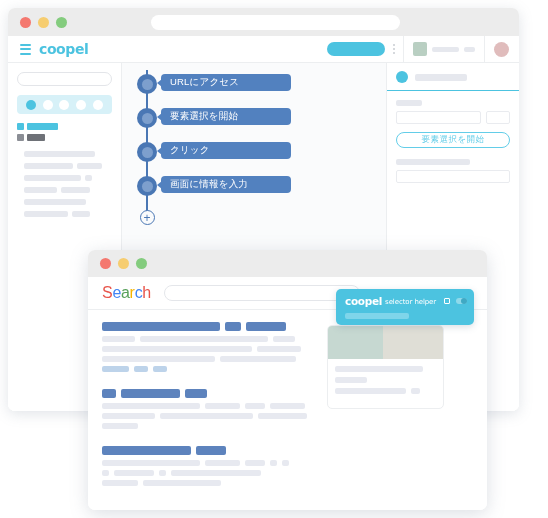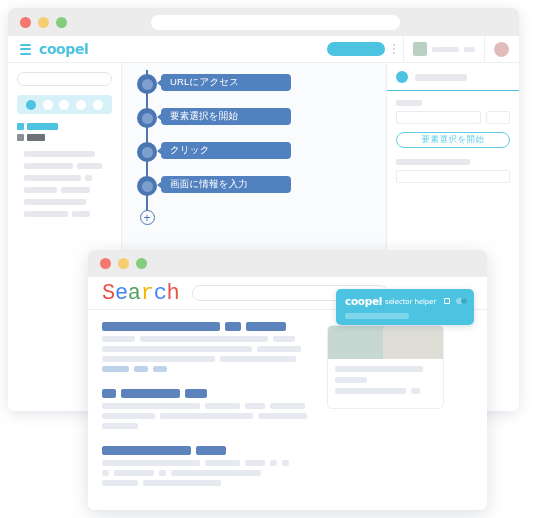--- a/index.html
+++ b/index.html
@@ -253,21 +253,21 @@
   .browser-titlebar { height: 27px; background: #ececec; display: flex; align-items: center; padding-left: 12px; }
   .browser-body { height: calc(100% - 27px); background: #ffffff; position: relative; }
 
   .search-head {
     height: 33px;
     display: flex;
     align-items: center;
     padding: 0 14px;
     border-bottom: 1px solid #eceef0;
   }
-  .search-logo { font-size: 22px; letter-spacing: -0.3px; font-family: Liberation Mono, monospace; }
+  .search-logo { font-size: 16px; letter-spacing: -0.3px; font-family: Liberation Sans, sans-serif; }
   .search-logo span:nth-child(1) { color: #e8544a; }
   .search-logo span:nth-child(2) { color: #4285f4; }
   .search-logo span:nth-child(3) { color: #57a05a; }
   .search-logo span:nth-child(4) { color: #f5b400; }
   .search-logo span:nth-child(5) { color: #4285f4; }
   .search-logo span:nth-child(6) { color: #e8544a; }
   .search-field {
     margin-left: 13px;
     width: 196px; height: 16px;
     border: 1px solid #e4e6ea;

